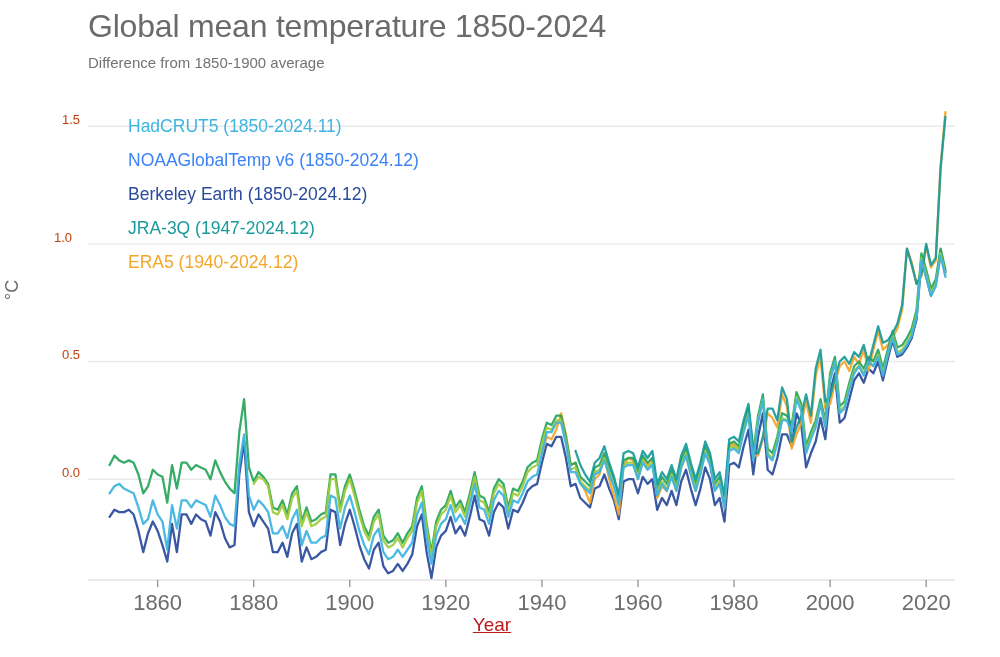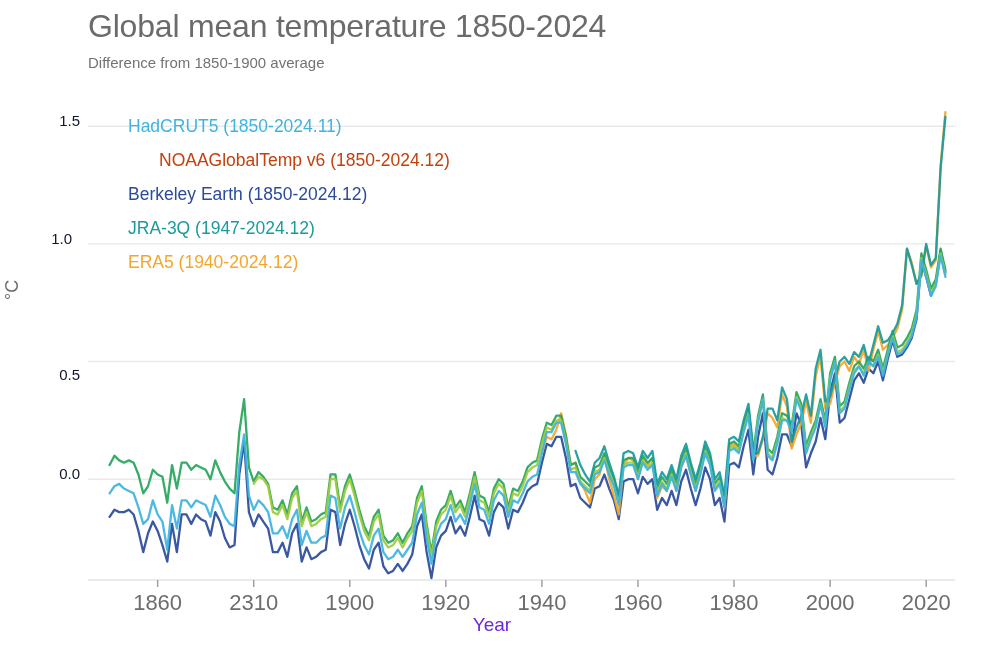--- a/index.html
+++ b/index.html
@@ -29,39 +29,39 @@
   .plot-area{
     position:absolute;
     left:100px;top:98px;
     width:855px;height:480px;
   }
   .plot-svg{position:absolute;left:0;top:0;width:855px;height:480px;overflow:visible;}
 
   
   .ytick{
     position:absolute;
-    font-size:15px;color:#0f172a;
+    font-size:13px;color:#c2410c;
     text-align:right;width:56px;
     white-space:nowrap;
   }
   .xtick{
     position:absolute;
     font-size:22px;color:#6d6d6d;
     text-align:center;width:80px;
     white-space:nowrap;
   }
   .ylabel{
     position:absolute;left:2px;top:300px;
     font-size:18px;color:#6d6d6d;
     transform:rotate(-90deg);transform-origin:left top;
     white-space:nowrap;
   }
   .xlabel{
     position:absolute;left:0;top:614px;width:984px;
-    text-align:center;font-size:19px;color:#6d28d9;
+    text-align:center;font-size:19px;color:#b91c1c;text-decoration:underline;
   }
 
   
   .legend{
     position:absolute;left:128px;top:112px;
     display:flex;flex-direction:column;
     gap:6px;
   }
   .legend-item{
     font-size:17.5px;
@@ -76,27 +76,27 @@
 <div id="chart-root">
 
   <div class="title">Global mean temperature 1850-2024</div>
   <div class="subtitle">Difference from 1850-1900 average</div>
 
   <div class="ylabel">°C</div>
   <div class="xlabel">Year</div>
 
   <div id="ytick-layer">
       <div class="ytick" style="left: 24px; top: 465.176px;">0.0</div>
-      <div class="ytick" style="left: 24px; top: 366px;">0.5</div>
+      <div class="ytick" style="left: 24px; top: 347px;">0.5</div>
       <div class="ytick" style="left: 16px; top: 229.882px;">1.0</div>
       <div class="ytick" style="left: 24px; top: 112.235px;">1.5</div>
     </div>
   <div id="xtick-layer">
       <div class="xtick" style="left: 117.64px; top: 590px;">1860</div>
-      <div class="xtick" style="left: 213.708px; top: 590px;">2310</div>
+      <div class="xtick" style="left: 213.708px; top: 590px;">1880</div>
       <div class="xtick" style="left: 309.775px; top: 590px;">1900</div>
       <div class="xtick" style="left: 405.843px; top: 590px;">1920</div>
       <div class="xtick" style="left: 501.91px; top: 590px;">1940</div>
       <div class="xtick" style="left: 597.978px; top: 590px;">1960</div>
       <div class="xtick" style="left: 694.045px; top: 590px;">1980</div>
       <div class="xtick" style="left: 790.112px; top: 590px;">2000</div>
       <div class="xtick" style="left: 886.18px; top: 590px;">2020</div>
     </div>
 
   <div class="plot-area">
@@ -119,19 +119,19 @@
         <polyline points="441.91,355.29 446.71,338.82 451.52,341.18 456.32,331.76 461.12,315.29 465.93,336.47 470.73,367.06 475.53,364.71 480.34,383.53 485.14,392.94 489.94,404.71 494.75,381.18 499.55,376.47 504.35,357.65 509.16,381.18 513.96,397.65 518.76,416.47 523.57,367.06 528.37,360.00 533.17,362.35 537.98,381.18 542.78,360.00 547.58,367.06 552.39,360.00 557.19,400.00 561.99,388.24 566.80,392.94 571.60,376.47 576.40,392.94 581.21,369.41 586.01,357.65 590.81,376.47 595.62,392.94 600.42,367.06 605.22,352.94 610.03,364.71 614.83,390.59 619.63,383.53 624.44,409.41 629.24,348.24 634.04,345.88 638.85,350.59 643.65,329.41 648.46,310.59 653.26,357.65 658.06,357.65 662.87,341.18 667.67,315.29 672.47,320.00 677.28,329.41 682.08,296.47 686.88,308.24 691.69,350.59 696.49,336.47 701.29,324.71 706.10,303.53 710.90,324.71 715.70,277.65 720.51,258.82 725.31,310.59 730.11,305.88 734.92,284.71 739.72,268.24 744.52,263.53 749.33,272.94 754.13,258.82 758.93,265.88 763.74,251.76 768.54,272.94 773.34,251.76 778.15,232.94 782.95,251.76 787.75,247.06 792.56,240.00 797.36,230.59 802.16,211.76 806.97,150.59 811.77,164.71 816.57,185.88 821.38,178.82 826.18,148.24 830.98,169.41 835.79,162.35 840.59,68.24 845.39,14.12" fill="none" stroke="#f4a62a" stroke-width="2.3" stroke-linejoin="round" stroke-linecap="round" opacity="0.93"></polyline>
         <polyline points="9.61,367.06 14.41,357.65 19.21,362.35 24.02,364.71 28.82,362.35 33.62,364.71 38.43,376.47 43.23,395.29 48.03,388.24 52.84,371.76 57.64,376.47 62.44,378.82 67.25,404.71 72.05,367.06 76.85,390.59 81.66,364.71 86.46,364.71 91.26,371.76 96.07,367.06 100.87,369.41 105.67,371.76 110.48,381.18 115.28,362.35 120.08,374.12 124.89,383.53 129.69,390.59 134.49,395.29 139.30,334.12 144.10,301.18 148.90,369.41 153.71,383.53 158.51,374.12 163.31,378.82 168.12,385.88 172.92,409.41 177.72,411.76 182.53,402.35 187.33,416.47 192.13,395.29 196.94,388.24 201.74,423.53 206.54,409.41 211.35,423.53 216.15,421.18 220.96,416.47 225.76,414.12 230.56,376.47 235.37,376.47 240.17,409.41 244.97,388.24 249.78,376.47 254.58,392.94 259.38,411.76 264.19,428.24 268.99,437.65 273.79,418.82 278.60,411.76 283.40,437.65 288.20,444.71 293.01,442.35 297.81,435.29 302.61,444.71 307.42,435.29 312.22,428.24 317.02,400.00 321.83,388.24 326.63,425.88 331.43,454.12 336.24,423.53 341.04,411.76 345.84,407.06 350.65,392.94 355.45,409.41 360.25,402.35 365.06,414.12 369.86,395.29 374.66,374.12 379.47,397.65 384.27,400.00 389.07,414.12 393.88,390.59 398.68,381.18 403.48,385.88 408.29,409.41 413.09,390.59 417.89,392.94 422.70,383.53 427.50,369.41 432.30,364.71 437.11,362.35 441.91,341.18 446.71,324.71 451.52,327.06 456.32,317.65 461.12,317.65 465.93,338.82 470.73,367.06 475.53,364.71 480.34,378.82 485.14,383.53 489.94,388.24 494.75,369.41 499.55,367.06 504.35,355.29 509.16,369.41 513.96,381.18 518.76,400.00 523.57,362.35 528.37,360.00 533.17,360.00 537.98,374.12 542.78,357.65 547.58,364.71 552.39,360.00 557.19,390.59 561.99,378.82 566.80,385.88 571.60,371.76 576.40,385.88 581.21,362.35 586.01,350.59 590.81,369.41 595.62,385.88 600.42,369.41 605.22,348.24 610.03,360.00 614.83,385.88 619.63,378.82 624.44,402.35 629.24,345.88 634.04,343.53 638.85,348.24 643.65,327.06 648.46,310.59 653.26,355.29 658.06,317.65 662.87,296.47 667.67,350.59 672.47,355.29 677.28,338.82 682.08,315.29 686.88,317.65 691.69,327.06 696.49,294.12 701.29,305.88 706.10,348.24 710.90,334.12 715.70,322.35 720.51,301.18 725.31,322.35 730.11,275.29 734.92,258.82 739.72,308.24 744.52,303.53 749.33,284.71 754.13,268.24 758.93,263.53 763.74,270.59 768.54,258.82 773.34,263.53 778.15,251.76 782.95,270.59 787.75,251.76 792.56,232.94 797.36,249.41 802.16,247.06 806.97,240.00 811.77,230.59 816.57,211.76 821.38,155.29 826.18,171.76 830.98,190.59 835.79,181.18 840.59,150.59 845.39,171.76" fill="none" stroke="#27a65a" stroke-width="2.3" stroke-linejoin="round" stroke-linecap="round" opacity="0.93"></polyline>
         <polyline points="153.71,385.88 158.51,378.82 163.31,381.18 168.12,388.24 172.92,414.12 177.72,416.47 182.53,407.06 187.33,421.18 192.13,400.00 196.94,392.94 201.74,428.24 206.54,414.12 211.35,428.24 216.15,425.88 220.96,421.18 225.76,418.82 230.56,381.18 235.37,381.18 240.17,414.12 244.97,392.94 249.78,381.18 254.58,397.65 259.38,416.47 264.19,432.94 268.99,442.35 273.79,423.53 278.60,416.47 283.40,442.35 288.20,449.41 293.01,447.06 297.81,440.00 302.61,449.41 307.42,440.00 312.22,432.94 317.02,404.71 321.83,392.94 326.63,430.59 331.43,458.82 336.24,428.24 341.04,416.47 345.84,411.76 350.65,397.65 355.45,414.12 360.25,407.06 365.06,418.82 369.86,400.00 374.66,378.82 379.47,402.35 384.27,404.71 389.07,418.82 393.88,395.29 398.68,385.88 403.48,390.59 408.29,414.12 413.09,395.29 417.89,397.65 422.70,388.24 427.50,374.12 432.30,369.41 437.11,367.06 441.91,345.88 446.71,329.41 451.52,331.76 456.32,322.35 461.12,322.35 465.93,343.53 470.73,371.76 475.53,369.41 480.34,383.53 485.14,388.24 489.94,392.94 494.75,374.12 499.55,371.76 504.35,360.00 509.16,374.12 513.96,385.88 518.76,404.71 523.57,367.06 528.37,364.71 533.17,364.71 537.98,378.82 542.78,362.35 547.58,369.41 552.39,364.71 557.19,395.29 561.99,383.53 566.80,390.59 571.60,376.47 576.40,390.59 581.21,367.06 586.01,355.29 590.81,374.12 595.62,390.59 600.42,374.12 605.22,352.94 610.03,364.71 614.83,390.59 619.63,383.53 624.44,407.06 629.24,350.59 634.04,348.24 638.85,352.94 643.65,331.76 648.46,315.29 653.26,360.00 658.06,322.35 662.87,301.18 667.67,355.29 672.47,360.00 677.28,343.53 682.08,320.00 686.88,322.35 691.69,331.76 696.49,298.82 701.29,310.59 706.10,352.94 710.90,338.82 715.70,327.06 720.51,305.88 725.31,327.06 730.11,280.00 734.92,263.53 739.72,312.94 744.52,308.24 749.33,289.41 754.13,272.94 758.93,268.24 763.74,275.29 768.54,263.53 773.34,268.24 778.15,256.47 782.95,275.29 787.75,256.47 792.56,237.65 797.36,254.12 802.16,251.76 806.97,244.71 811.77,235.29 816.57,216.47 821.38,160.00 826.18,176.47 830.98,195.29 835.79,185.88 840.59,155.29 845.39,176.47" fill="none" stroke="#9ecb3c" stroke-width="2.3" stroke-linejoin="round" stroke-linecap="round" opacity="0.93"></polyline>
         <polyline points="475.53,352.94 480.34,367.06 485.14,376.47 489.94,383.53 494.75,364.71 499.55,360.00 504.35,348.24 509.16,364.71 513.96,378.82 518.76,397.65 523.57,355.29 528.37,352.94 533.17,355.29 537.98,369.41 542.78,352.94 547.58,360.00 552.39,352.94 557.19,385.88 561.99,374.12 566.80,381.18 571.60,367.06 576.40,381.18 581.21,357.65 586.01,345.88 590.81,364.71 595.62,381.18 600.42,364.71 605.22,343.53 610.03,355.29 614.83,381.18 619.63,374.12 624.44,397.65 629.24,341.18 634.04,338.82 638.85,343.53 643.65,322.35 648.46,305.88 653.26,350.59 658.06,355.29 662.87,338.82 667.67,310.59 672.47,310.59 677.28,322.35 682.08,289.41 686.88,301.18 691.69,343.53 696.49,329.41 701.29,317.65 706.10,296.47 710.90,317.65 715.70,270.59 720.51,251.76 725.31,303.53 730.11,298.82 734.92,280.00 739.72,263.53 744.52,258.82 749.33,265.88 754.13,254.12 758.93,258.82 763.74,247.06 768.54,265.88 773.34,247.06 778.15,228.24 782.95,244.71 787.75,242.35 792.56,235.29 797.36,225.88 802.16,207.06 806.97,150.59 811.77,167.06 816.57,185.88 821.38,176.47 826.18,145.88 830.98,167.06 835.79,160.00 840.59,70.59 845.39,18.82" fill="none" stroke="#1a9b9b" stroke-width="2.3" stroke-linejoin="round" stroke-linecap="round" opacity="0.93"></polyline>
         <polyline points="9.61,395.29 14.41,388.24 19.21,385.88 24.02,390.59 28.82,392.94 33.62,395.29 38.43,409.41 43.23,425.88 48.03,421.18 52.84,402.35 57.64,416.47 62.44,423.53 67.25,451.76 72.05,407.06 76.85,430.59 81.66,402.35 86.46,402.35 91.26,409.41 96.07,402.35 100.87,404.71 105.67,407.06 110.48,418.82 115.28,397.65 120.08,407.06 124.89,418.82 129.69,425.88 134.49,428.24 139.30,367.06 144.10,336.47 148.90,397.65 153.71,411.76 158.51,402.35 163.31,407.06 168.12,414.12 172.92,435.29 177.72,435.29 182.53,428.24 187.33,440.00 192.13,421.18 196.94,411.76 201.74,447.06 206.54,432.94 211.35,444.71 216.15,444.71 220.96,440.00 225.76,437.65 230.56,397.65 235.37,400.00 240.17,430.59 244.97,409.41 249.78,397.65 254.58,414.12 259.38,432.94 264.19,447.06 268.99,456.47 273.79,437.65 278.60,430.59 283.40,454.12 288.20,461.18 293.01,458.82 297.81,451.76 302.61,458.82 307.42,451.76 312.22,444.71 317.02,416.47 321.83,404.71 326.63,440.00 331.43,465.88 336.24,437.65 341.04,425.88 345.84,421.18 350.65,407.06 355.45,423.53 360.25,416.47 365.06,425.88 369.86,407.06 374.66,385.88 379.47,409.41 384.27,411.76 389.07,425.88 393.88,402.35 398.68,392.94 403.48,397.65 408.29,418.82 413.09,402.35 417.89,404.71 422.70,395.29 427.50,383.53 432.30,378.82 437.11,376.47 441.91,355.29 446.71,334.12 451.52,334.12 456.32,324.71 461.12,324.71 465.93,345.88 470.73,374.12 475.53,374.12 480.34,385.88 485.14,390.59 489.94,395.29 494.75,376.47 499.55,374.12 504.35,362.35 509.16,376.47 513.96,388.24 518.76,407.06 523.57,369.41 528.37,367.06 533.17,367.06 537.98,381.18 542.78,364.71 547.58,371.76 552.39,367.06 557.19,397.65 561.99,385.88 566.80,392.94 571.60,378.82 576.40,392.94 581.21,369.41 586.01,357.65 590.81,376.47 595.62,392.94 600.42,376.47 605.22,355.29 610.03,367.06 614.83,392.94 619.63,385.88 624.44,409.41 629.24,352.94 634.04,350.59 638.85,355.29 643.65,334.12 648.46,317.65 653.26,362.35 658.06,324.71 662.87,301.18 667.67,357.65 672.47,362.35 677.28,345.88 682.08,322.35 686.88,322.35 691.69,334.12 696.49,301.18 701.29,312.94 706.10,355.29 710.90,341.18 715.70,329.41 720.51,305.88 725.31,329.41 730.11,282.35 734.92,263.53 739.72,315.29 744.52,310.59 749.33,291.76 754.13,275.29 758.93,268.24 763.74,277.65 768.54,263.53 773.34,268.24 778.15,258.82 782.95,277.65 787.75,256.47 792.56,240.00 797.36,256.47 802.16,254.12 806.97,247.06 811.77,237.65 816.57,218.82 821.38,162.35 826.18,178.82 830.98,197.65 835.79,188.24 840.59,157.65 845.39,178.82" fill="none" stroke="#3eb4e0" stroke-width="2.3" stroke-linejoin="round" stroke-linecap="round" opacity="0.93"></polyline>
       </svg>
   </div>
 
   <div class="legend">
       <div class="legend-item" style="color: rgb(62, 180, 224);">HadCRUT5 (1850-2024.11)</div>
-      <div class="legend-item" style="color: #c2410c; margin-left: 31px;">NOAAGlobalTemp v6 (1850-2024.12)</div>
+      <div class="legend-item" style="color: #3b82f6;">NOAAGlobalTemp v6 (1850-2024.12)</div>
       <div class="legend-item" style="color: rgb(43, 75, 155);">Berkeley Earth (1850-2024.12)</div>
       <div class="legend-item" style="color: rgb(26, 155, 155);">JRA-3Q (1947-2024.12)</div>
       <div class="legend-item" style="color: rgb(244, 166, 42);">ERA5 (1940-2024.12)</div>
     </div>
 
 </div>
 
 </body></html>

